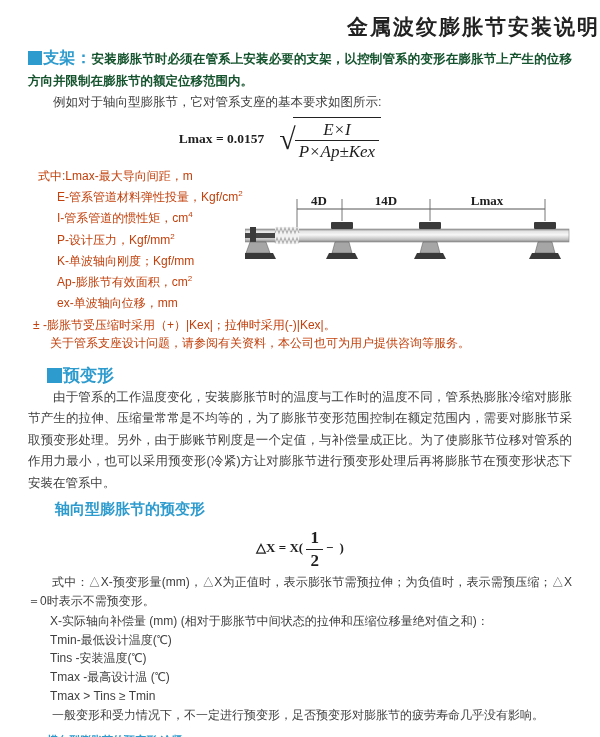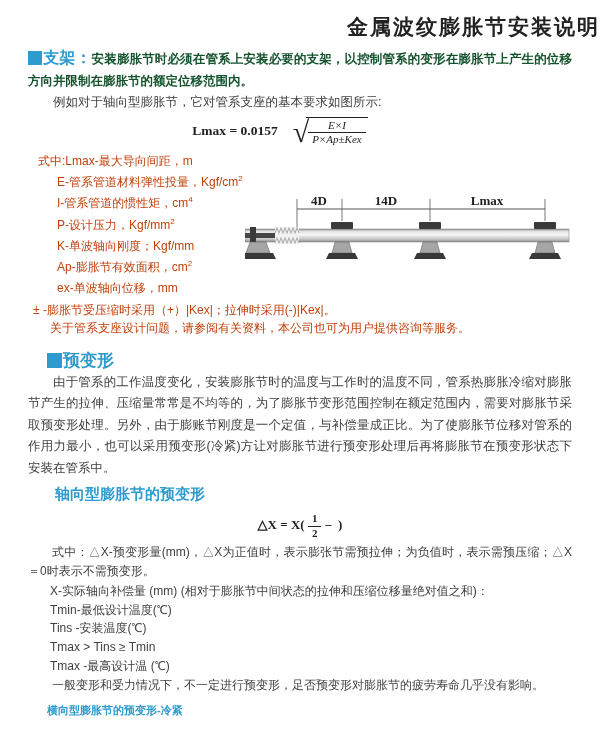--- a/index.html
+++ b/index.html
@@ -13,21 +13,21 @@
   .first{margin-top:4px;}
   .marker{display:inline-block;width:14px;height:14px;background:#2d9bce;margin-right:1px;vertical-align:-2px;}
   .sec-label{color:#2d9bce;font-size:16px;font-weight:700;}
   .intro{font-weight:700;color:#14532d;}
 
   .formula{font-family:"Liberation Serif",serif;color:#1f1f1f;}
   .f1{text-align:center;margin:3px 40px 2px 0;}
   .flhs{font-weight:700;font-size:13.5px;margin-right:15px;}
   .sqrt{display:inline-block;font-size:30px;line-height:0;vertical-align:middle;margin-right:-3px;font-weight:400;}
   .radicand{display:inline-block;vertical-align:middle;border-top:1.5px solid #222;padding:1px 2px 0;}
-  .frac{display:inline-block;vertical-align:middle;text-align:center;font-style:italic;font-size:11px;line-height:1.25;}
+  .frac{display:inline-block;vertical-align:middle;text-align:center;font-style:italic;font-size:17px;line-height:1.25;}
   .frac .top{display:block;border-bottom:1px solid #222;padding:0 4px;}
   .frac .bot{display:block;padding:0 4px;}
   .frac.up{font-style:normal;}
 
   .defs{margin:6px 0 0 38px;font-size:12px;line-height:17.2px;color:#c2410c;}
   .d1{margin-left:19px;}
   .dpm{margin-left:-5px;margin-top:5px;}
   .dnote{margin-left:12px;}
   sup{font-size:8px;}
 
@@ -124,21 +124,21 @@
     <span class="frac up"><span class="top">1</span><span class="bot">2</span></span><span class="op">−</span>
     <span>)</span>
   </div>
 
   <p class="pnote">式中：△X-预变形量(mm)，△X为正值时，表示膨张节需预拉伸；为负值时，表示需预压缩；△X＝0时表示不需预变形。</p>
 
   <div class="axlines">
     <div>X-实际轴向补偿量 (mm) (相对于膨胀节中间状态的拉伸和压缩位移量绝对值之和)：</div>
     <div>Tmin-最低设计温度(℃)</div>
     <div>Tins -安装温度(℃)</div>
+    <div>Tmax -最高设计温 (℃)</div>
     <div>Tmax &gt; Tins ≥ Tmin</div>
-    <div>Tmax -最高设计温 (℃)</div>
   </div>
 
   <p class="pnote">一般变形和受力情况下，不一定进行预变形，足否预变形对膨胀节的疲劳寿命几乎没有影响。</p>
 
   <div class="h3 lateral">横向型膨胀节的预变形-冷紧</div>
 
 </div>
 
 </body></html>

